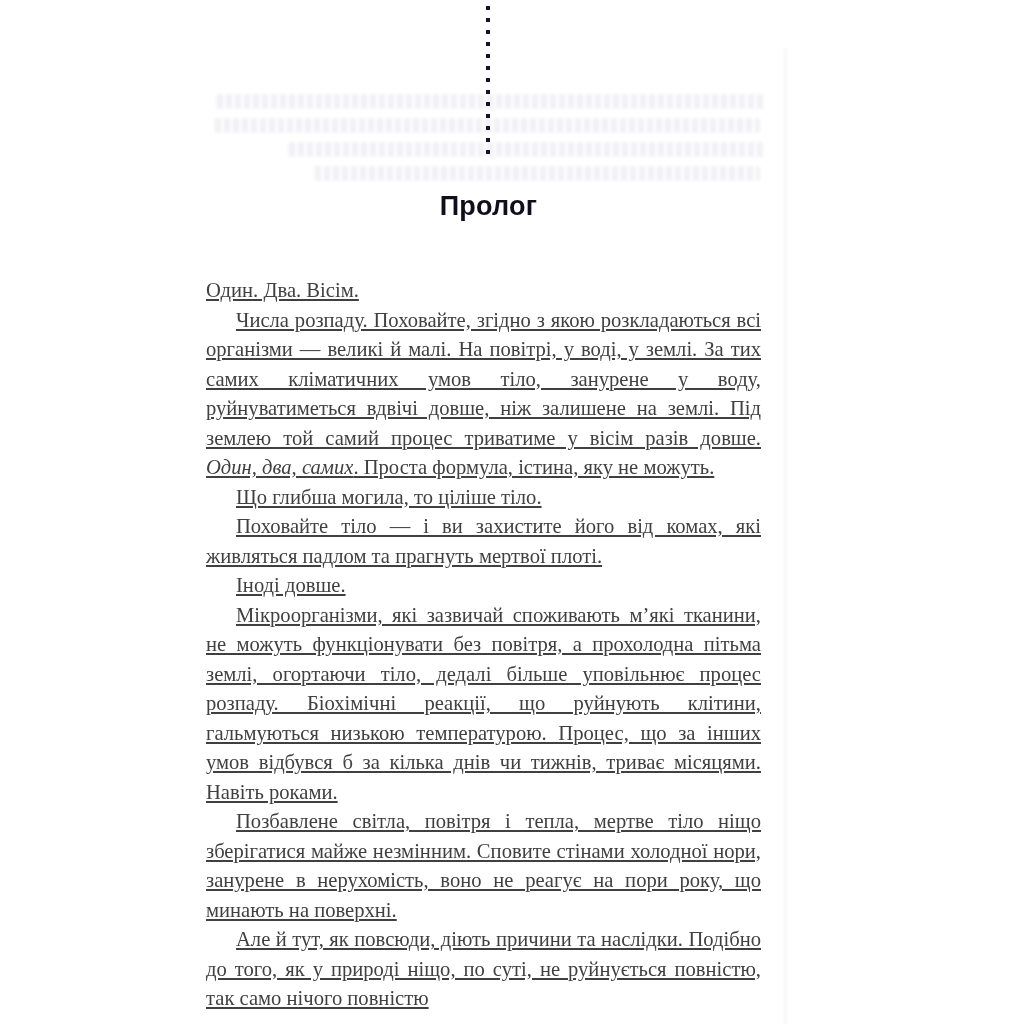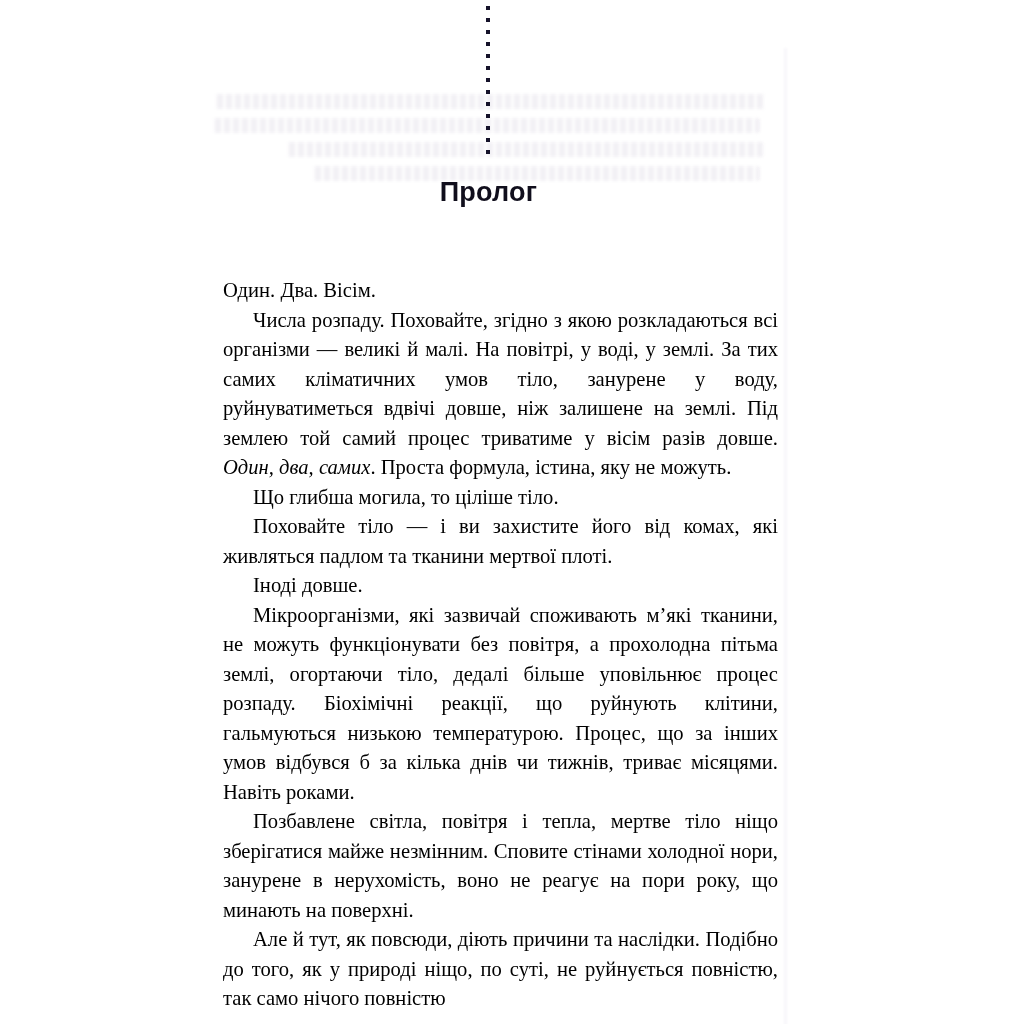--- a/index.html
+++ b/index.html
@@ -86,46 +86,47 @@
     width: 4px;
     height: 4px;
     background: #15122a;
     display: block;
   }
 
   
   .chapter-title {
     position: absolute;
     left: 0;
-    top: 157px;
+    top: 171px;
     width: 977px;
     text-align: center;
     font-family: "Liberation Sans", "DejaVu Sans", sans-serif;
     font-weight: bold;
     font-size: 27px;
     line-height: 34px;
     letter-spacing: 0.2px;
     color: #100e1c;
     z-index: 3;
   }
 
   
   .textblock {
     position: absolute;
-    left: 223px;
+    left: 206px;
     top: 276px;
     width: 555px;
     z-index: 3;
-    color: #000000;
+    color: #404040;
     font-size: 20.6px;
     line-height: 29.5px;
     text-align: justify;
     text-justify: inter-word;
     hyphens: manual;
     word-spacing: 0px;
+    text-decoration: underline;
   }
 
   .textblock p {
     margin: 0;
     text-indent: 30px;
   }
   .textblock p.noindent {
     text-indent: 0;
   }
   
@@ -168,20 +169,20 @@
       <i style="top: 132px; width: 4px; height: 4px; background: rgb(21, 18, 42);"></i>
       <i style="top: 144px; width: 4px; height: 4px; background: rgb(21, 18, 42);"></i>
     </div>
 
   <h1 class="chapter-title">Пролог</h1>
 
   <div class="textblock" id="textblock">
       <p class="noindent"><span>Один. Два. Вісім.</span></p>
       <p><span>Числа розпаду. Поховайте, згідно з якою розкладаються всі організми — великі й малі. На повітрі, у воді, у землі. За тих самих кліматичних умов тіло, занурене у воду, руйнуватиметься вдвічі довше, ніж залишене на землі. Під землею той самий процес триватиме у вісім разів довше. </span><em>Один, два, самих</em><span>. Проста формула, істина, яку не можуть.</span></p>
       <p><span>Що глибша могила, то ціліше тіло.</span></p>
-      <p><span>Поховайте тіло — і ви захистите його від комах, які живляться падлом та тканини мертвої плоті.</span></p>
+      <p><span>Поховайте тіло — і ви захистите його від комах, які живляться падлом та прагнуть мертвої плоті.</span></p>
       <p><span>Іноді довше.</span></p>
       <p><span>Мікроорганізми, які зазвичай споживають м’які тканини, не можуть функціонувати без повітря, а прохолодна пітьма землі, огортаючи тіло, дедалі більше уповільнює процес розпаду. Біохімічні реакції, що руйнують клітини, гальмуються низькою температурою. Процес, що за інших умов відбувся б за кілька днів чи тижнів, триває місяцями. Навіть роками.</span></p>
       <p><span>Позбавлене світла, повітря і тепла, мертве тіло ніщо зберігатися майже незмінним. Сповите стінами холодної нори, занурене в нерухомість, воно не реагує на пори року, що минають на поверхні.</span></p>
       <p><span>Але й тут, як повсюди, діють причини та наслідки. Подібно до того, як у природі ніщо, по суті, не руйнується повністю, так само нічого повністю</span></p>
     </div>
 
 </div>
 
 </body></html>

